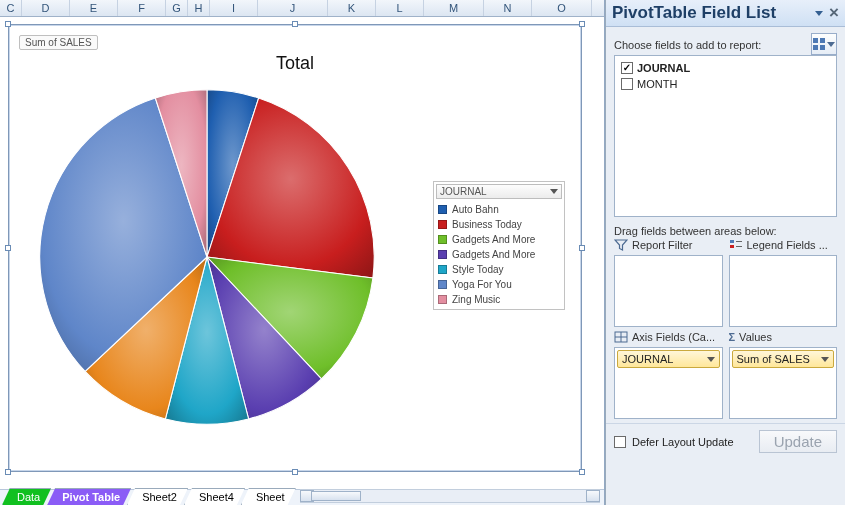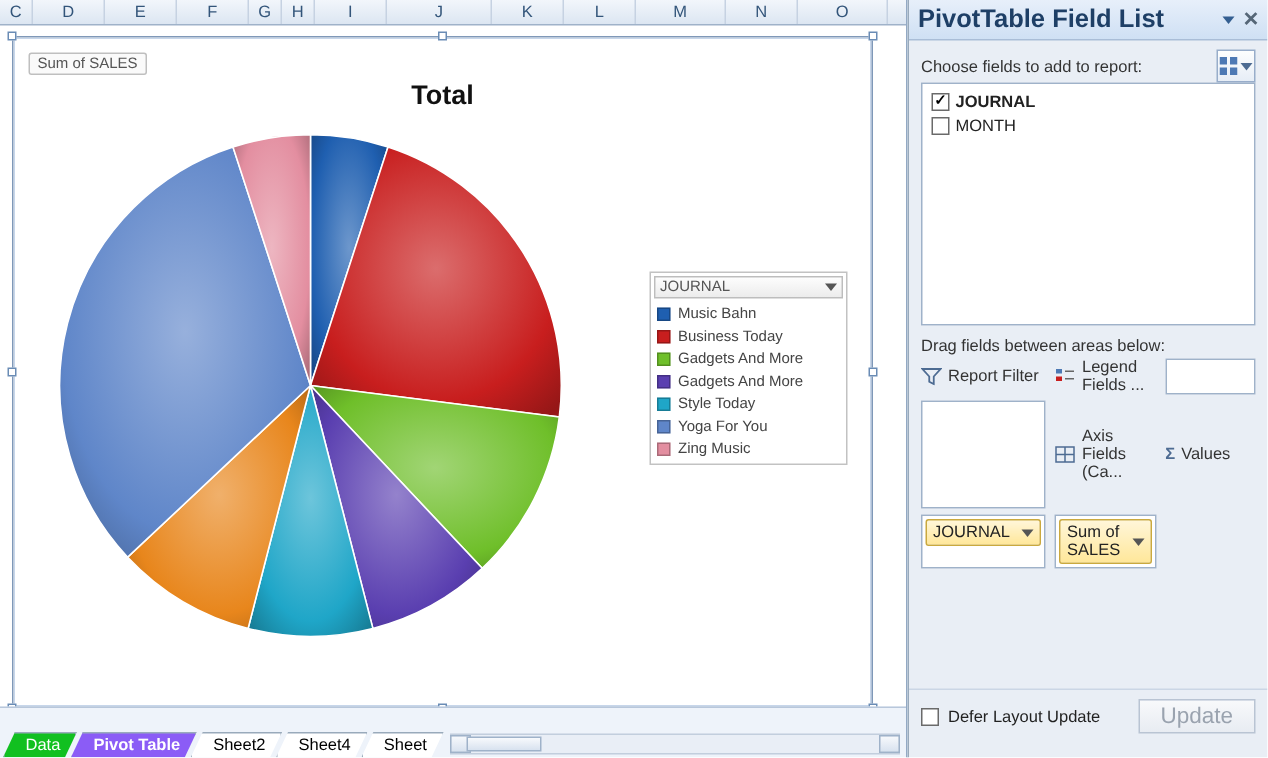--- a/index.html
+++ b/index.html
@@ -11,33 +11,33 @@
   .colhdrs { display: flex; height: 17px; background: linear-gradient(#f2f6fb,#dce6f2); border-bottom: 1px solid #9fb2c9; }
   .colhdr { border-right: 1px solid #c6d2e2; text-align: center; font-size: 11px; color: #33557a; line-height: 17px; cursor: cell; }
   .chart-frame { position: absolute; left: 8px; top: 24px; width: 574px; height: 448px; border: 1px solid #7f98b8; background: #fff; box-shadow: 0 0 0 1px #c7d6ea inset; }
   .chart-frame .handle { position:absolute; width:6px; height:6px; background:#fff; border:1px solid #6a8cb5; }
   .handle.tl{top:-4px;left:-4px}.handle.tr{top:-4px;right:-4px}.handle.bl{bottom:-4px;left:-4px}.handle.br{bottom:-4px;right:-4px}
   .handle.tm{top:-4px;left:50%;margin-left:-3px}.handle.bm{bottom:-4px;left:50%;margin-left:-3px}
   .handle.ml{left:-4px;top:50%;margin-top:-3px}.handle.mr{right:-4px;top:50%;margin-top:-3px}
 
   .chart-inner { position:absolute; inset:6px; }
   .sum-tag { position:absolute; left:4px; top:4px; background:#fafafa; border:1px solid #bfbfbf; border-radius:2px; padding:1px 5px; font-size:10px; color:#555;}
-  .chart-title { position:absolute; left:0; right:0; top:22px; text-align:center; font-size:18px; font-weight:bold; color:#111;}
+  .chart-title { position:absolute; left:0; right:0; top:22px; text-align:center; font-size:18px; font-weight:normal; color:#111;}
   .pie-wrap { position:absolute; left:16px; top:50px; width:352px; height:352px; }
   .pie-wrap svg { width:352px; height:352px; display:block; }
 
   .legend-box { position:absolute; right:10px; top:150px; width:132px; border:1px solid #c2c2c2; background:#fff; padding:2px; }
   .legend-head { display:flex; align-items:center; border:1px solid #bdbdbd; background:linear-gradient(#fdfdfd,#ececec); padding:1px 3px; margin-bottom:3px; font-size:10px; color:#555; cursor:pointer;}
   .legend-head .spacer{flex:1}
   .legend-item { display:flex; align-items:center; gap:5px; padding:2px 2px; font-size:10px; color:#444;}
   .swatch { width:9px; height:9px; border:1px solid rgba(0,0,0,.25);}
   .tri { width:0;height:0;border-left:4px solid transparent;border-right:4px solid transparent;border-top:5px solid #555;}
 
   
-  .tabbar { position:absolute; left:0; bottom:0; right:0; height:34px; display:flex; align-items:flex-end; background:#eef3fa; border-top:1px solid #b8c7db; }
+  .tabbar { position:absolute; left:0; bottom:0; right:0; height:16px; display:flex; align-items:flex-end; background:#eef3fa; border-top:1px solid #b8c7db; }
   .sheet-tab { position:relative; padding:2px 10px 2px 14px; font-size:11px; color:#000; border:1px solid #9ab; border-bottom:none; margin-right:-4px; background:#fff; clip-path: polygon(8px 0, 100% 0, calc(100% - 8px) 100%, 0 100%); cursor:pointer;}
   .sheet-tab.green{background:#11c020;color:#fff;}
   .sheet-tab.red{background:#8b5cf6;color:#fff;font-weight:bold;}
   .hscroll { flex:1; margin:0 4px 2px 8px; height:14px; background:#e9eef6; border:1px solid #c2cedd; position:relative;}
   .hscroll .thumb{position:absolute; left:10px; top:1px; height:10px; width:50px; background:linear-gradient(#f7f9fc,#d8e2ef); border:1px solid #9fb2c9;}
   .hscroll .btn{position:absolute; top:0; width:14px; height:12px; background:linear-gradient(#f7f9fc,#d8e2ef); border:1px solid #9fb2c9;}
   .hscroll .btn.l{left:-1px}.hscroll .btn.r{right:-1px}
 
   
   .pane { width:240px; background:#e9eef5; border-left:1px solid #9ab; display:flex; flex-direction:column; }
@@ -50,21 +50,21 @@
   .opt-row{display:flex; align-items:flex-end; gap:4px;}
   .opt-row .spacer{flex:1}
 
   .fieldlist { height:162px; background:#fff; border:1px solid #9fb2c9; padding:4px 6px; overflow:auto;}
   .field-row { display:flex; align-items:center; gap:4px; padding:2px 0; font-size:11px;}
   .chk { width:12px; height:12px; border:1px solid #6a6a6a; display:inline-flex; align-items:center; justify-content:center; font-size:10px; color:#000; background:#fff; cursor:pointer;}
   .chk.checked::after{content:"✓"; line-height:10px;}
   .field-row.bold{font-weight:bold;}
 
   .areas-label{font-size:11px; color:#333; padding:4px 8px 2px 8px;}
-  .areas { display:grid; grid-template-columns:1fr 1fr 1fr; grid-template-rows:auto 72px auto 72px; gap:4px 6px; padding:0 8px 4px 8px;}
+  .areas { display:grid; grid-template-columns:1fr 1fr; grid-template-rows:auto 72px auto 72px; gap:4px 6px; padding:0 8px 4px 8px;}
   .area-head{display:flex; align-items:center; gap:4px; font-size:11px; color:#333;}
   .area-head .ico{width:14px;height:12px;display:inline-block;}
   .area-box{background:#fff; border:1px solid #9fb2c9; padding:2px;}
   .pill{display:flex; align-items:center; gap:4px; border:1px solid #caa93e; background:linear-gradient(#fff6d9,#ffe79a); padding:2px 4px; font-size:11px; border-radius:2px; cursor:pointer;}
   .pill .spacer{flex:1}
 
   .defer-row{display:flex; align-items:center; gap:6px; padding:6px 8px; border-top:1px solid #cbd6e5;}
   .update-btn{margin-left:auto; padding:2px 14px; border:1px solid #b9c4d3; background:linear-gradient(#f8f9fb,#e8ecf2); color:#9aa3af; font-size:15px; cursor:default;}
 
   
@@ -162,21 +162,21 @@
 
         <div class="legend-box">
           <div class="legend-head">
             <span>JOURNAL</span>
             <span class="spacer"></span>
             <span class="tri"></span>
           </div>
           <div id="legendItems">
               <div class="legend-item">
                 <span class="swatch" style="background: rgb(31, 95, 176);"></span>
-                <span>Music Bahn</span>
+                <span>Auto Bahn</span>
               </div>
               <div class="legend-item">
                 <span class="swatch" style="background: rgb(200, 30, 30);"></span>
                 <span>Business Today</span>
               </div>
               <div class="legend-item">
                 <span class="swatch" style="background: rgb(111, 191, 42);"></span>
                 <span>Gadgets And More</span>
               </div>
               <div class="legend-item">

